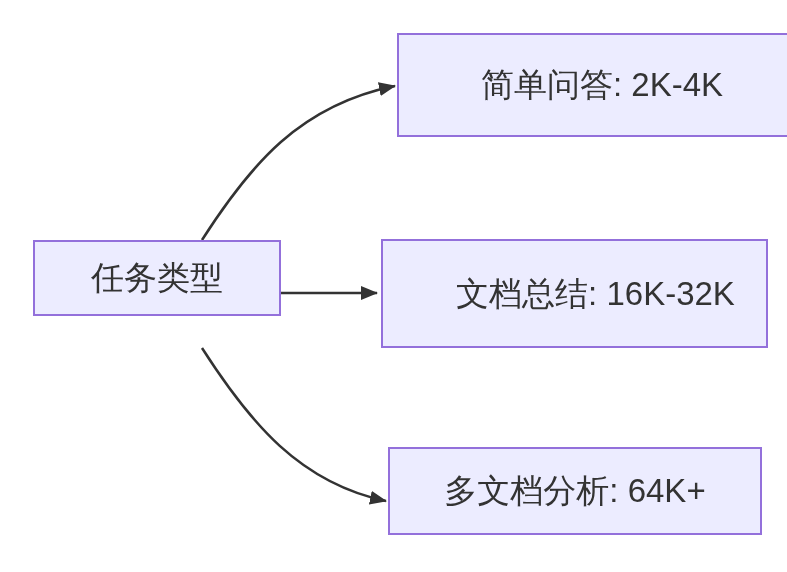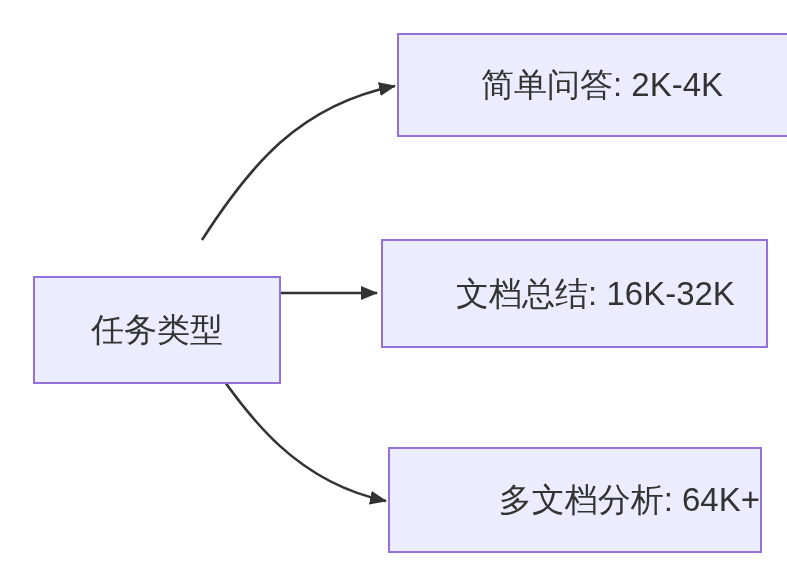--- a/index.html
+++ b/index.html
@@ -31,24 +31,24 @@
     background: #ECECFF;
     border: 2.5px solid #9370DB;
     display: flex;
     align-items: center;
     justify-content: center;
     color: #333333;
     font-size: 33px;
     line-height: 1.2;
     white-space: nowrap;
   }
-  .node-root   { left: 33px;  top: 240px; width: 248px; height: 108px; margin-top: 36px; }
+  .node-root   { left: 33px;  top: 240px; width: 248px; height: 76px; }
   .node-qa     { left: 397px; top: 33px;  width: 410px; height: 104px; }
   .node-doc    { left: 381px; top: 239px; width: 387px; height: 109px; padding-left: 42px; }
-  .node-multi  { left: 388px; top: 447px; width: 374px; height: 106px; justify-content: flex-end; }
+  .node-multi  { left: 388px; top: 447px; width: 374px; height: 88px; }
 </style>
 </head>
 <body>
 
 <div class="canvas">
 
   <svg class="edge-layer" viewBox="0 0 787 572" xmlns="http://www.w3.org/2000/svg">
     <defs>
       <marker id="arrowhead" markerUnits="userSpaceOnUse" markerWidth="17" markerHeight="14" refX="16" refY="7" orient="auto">
         <path d="M0,0 L17,7 L0,14 Z" fill="#333333"></path>

